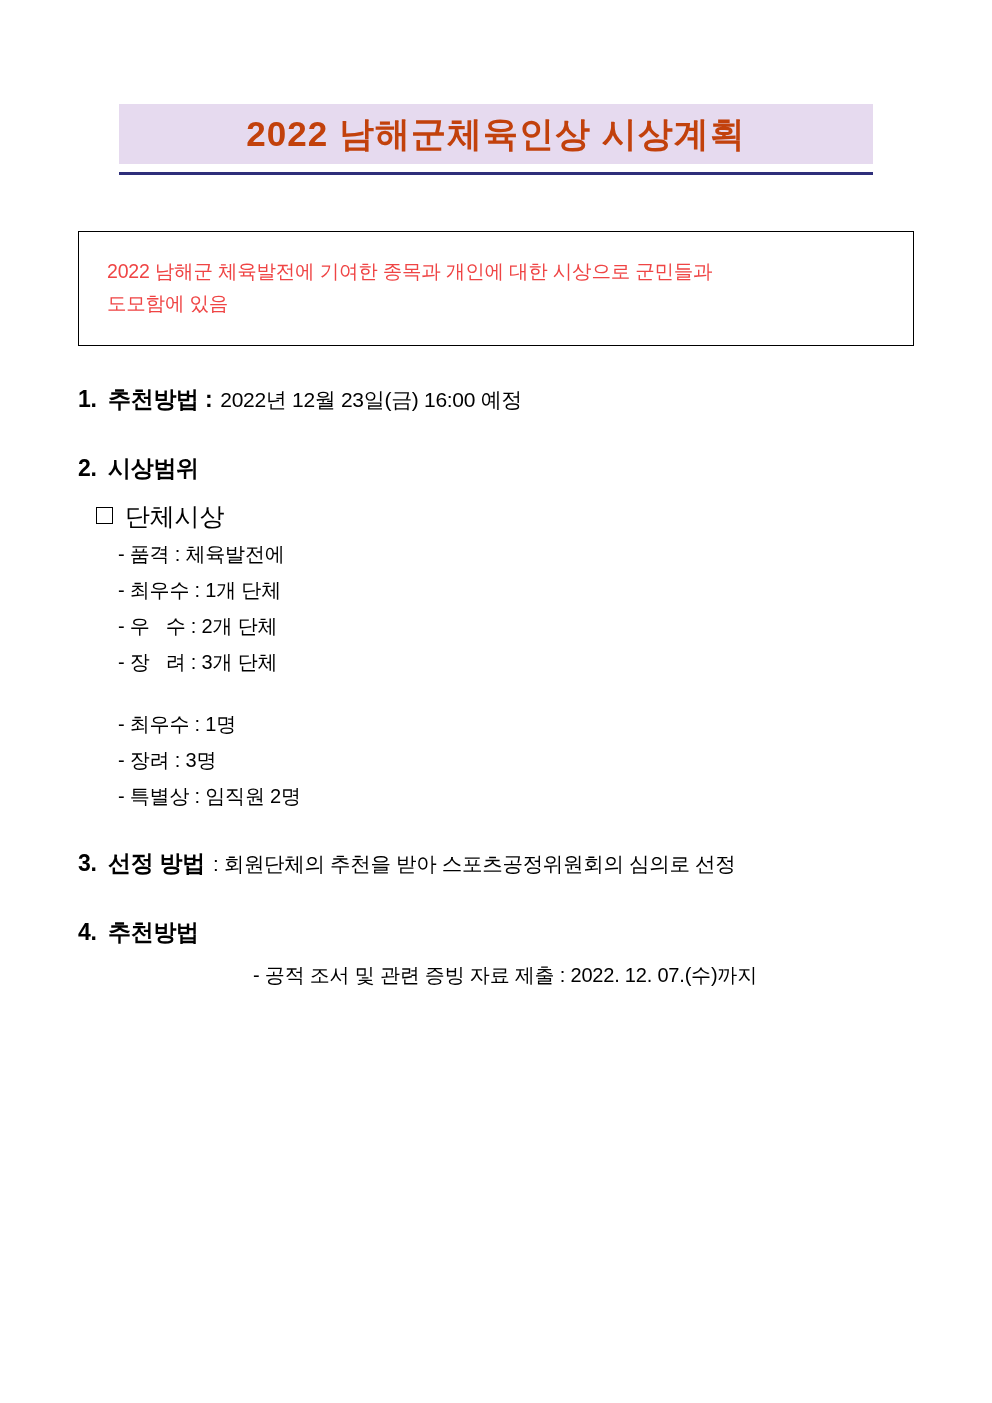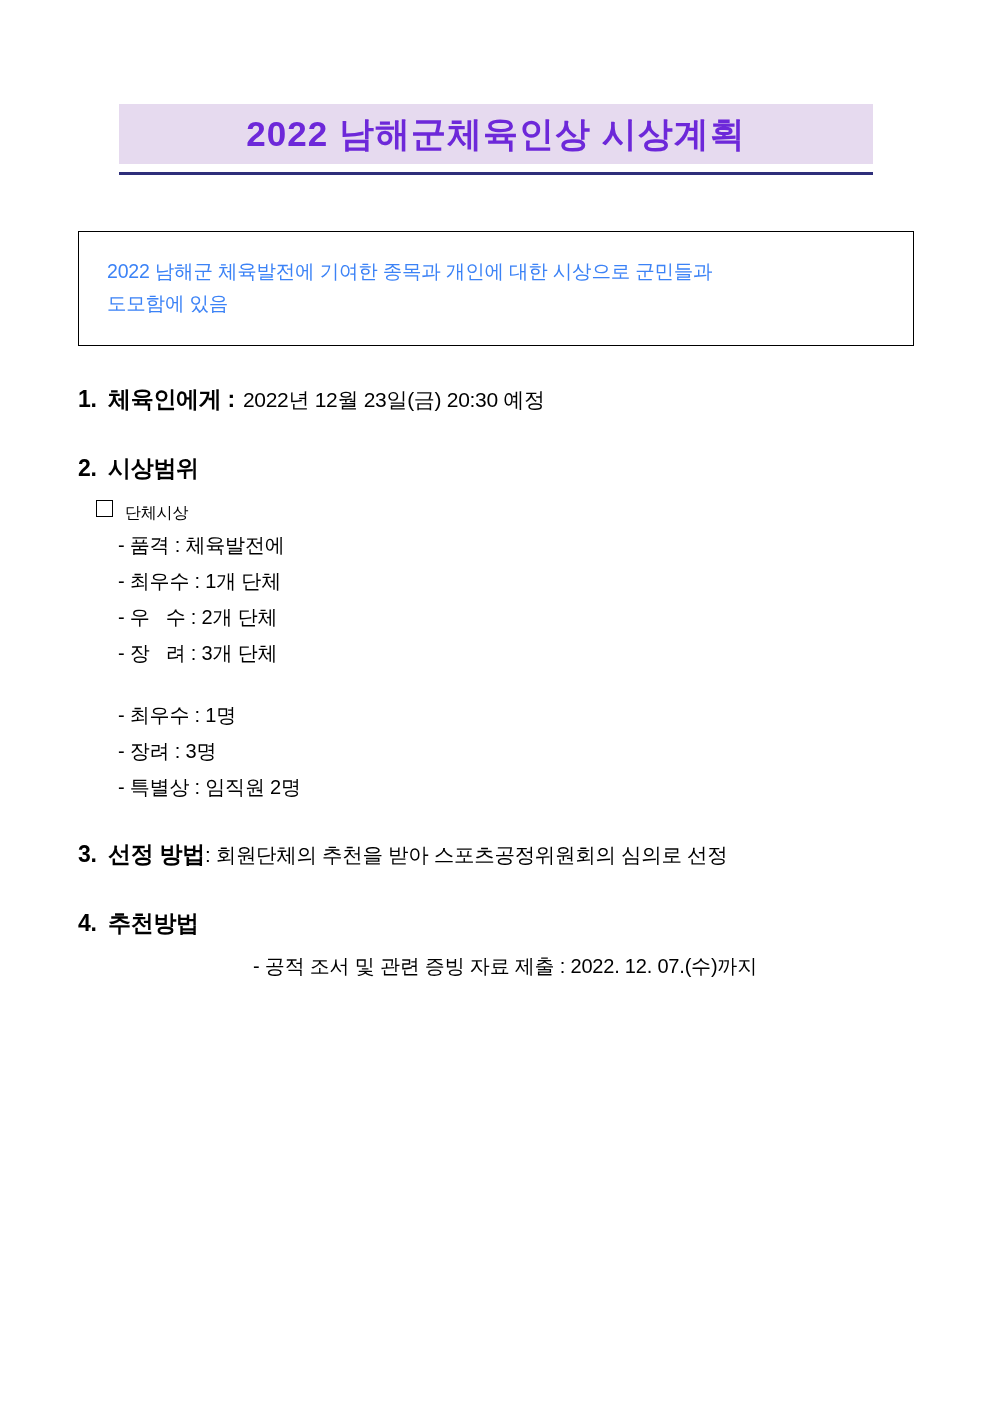--- a/index.html
+++ b/index.html
@@ -35,42 +35,42 @@
     width: 754px;
     height: 60px;
     display: flex;
     align-items: center;
     justify-content: center;
   }
   .title-text {
     font-size: 35px;
     font-weight: bold;
     letter-spacing: 1px;
-    color: #6d28d9;
+    color: #c2410c;
     white-space: nowrap;
   }
   .title-rule {
     width: 754px;
     margin: 8px auto 0 auto;
     border-bottom: 3px solid #2f2f7a;
   }
 
   
   .purpose-box {
     margin-top: 56px;
     border: 1.5px solid #000000;
     padding: 24px 28px 26px 28px;
     box-sizing: border-box;
     width: 836px;
   }
   .purpose-line {
     font-size: 19.5px;
     line-height: 1.62;
     letter-spacing: -0.2px;
-    color: #3b82f6;
+    color: #ef4444;
   }
 
   
   .section {
     margin-top: 38px;
   }
   .section-heading {
     font-size: 23px;
     font-weight: bold;
     letter-spacing: -0.3px;
@@ -84,21 +84,21 @@
   }
   .section-heading .tail {
     font-weight: normal;
     font-size: 21px;
   }
 
   .sub-block {
     margin-top: 16px;
   }
   .checkline {
-    font-size: 16px;
+    font-size: 25px;
     margin: 0 0 8px 18px;
     letter-spacing: -0.2px;
   }
   .checkbox-glyph {
     display: inline-block;
     width: 15px;
     height: 15px;
     border: 1.4px solid #000;
     margin-right: 12px;
     vertical-align: 1px;
@@ -136,22 +136,22 @@
   <div class="title-rule"></div>
 
   <div class="purpose-box">
     <div class="purpose-line">2022 남해군 체육발전에 기여한 종목과 개인에 대한 시상으로 군민들과</div>
     <div class="purpose-line">도모함에 있음</div>
   </div>
 
   <div class="section">
     <div class="section-heading">
       <span class="num">1.</span>
-      <span>체육인에게 :</span>
-      <span class="tail" style="margin-left:8px">2022년 12월 23일(금) 20:30 예정</span>
+      <span>추천방법 :</span>
+      <span class="tail" style="margin-left:8px">2022년 12월 23일(금) 16:00 예정</span>
     </div>
   </div>
 
   <div class="section">
     <div class="section-heading">
       <span class="num">2.</span>
       <span>시상범위</span>
     </div>
 
     <div class="sub-block">
@@ -170,21 +170,21 @@
       <div class="dash-item">- 최우수 : 1명</div>
       <div class="dash-item">- 장려 : 3명</div>
       <div class="dash-item">- 특별상 : 임직원 2명</div>
     </div>
   </div>
 
   <div class="section">
     <div class="section-heading">
       <span class="num">3.</span>
       <span>선정 방법</span>
-      <span class="inline-normal" style="margin-left:0">: 회원단체의 추천을 받아 스포츠공정위원회의 심의로 선정</span>
+      <span class="inline-normal" style="margin-left:8px">: 회원단체의 추천을 받아 스포츠공정위원회의 심의로 선정</span>
     </div>
   </div>
 
   <div class="section">
     <div class="section-heading">
       <span class="num">4.</span>
       <span>추천방법</span>
     </div>
     <div class="plain-item">- 공적 조서 및 관련 증빙 자료 제출 : 2022. 12. 07.(수)까지</div>
   </div>

